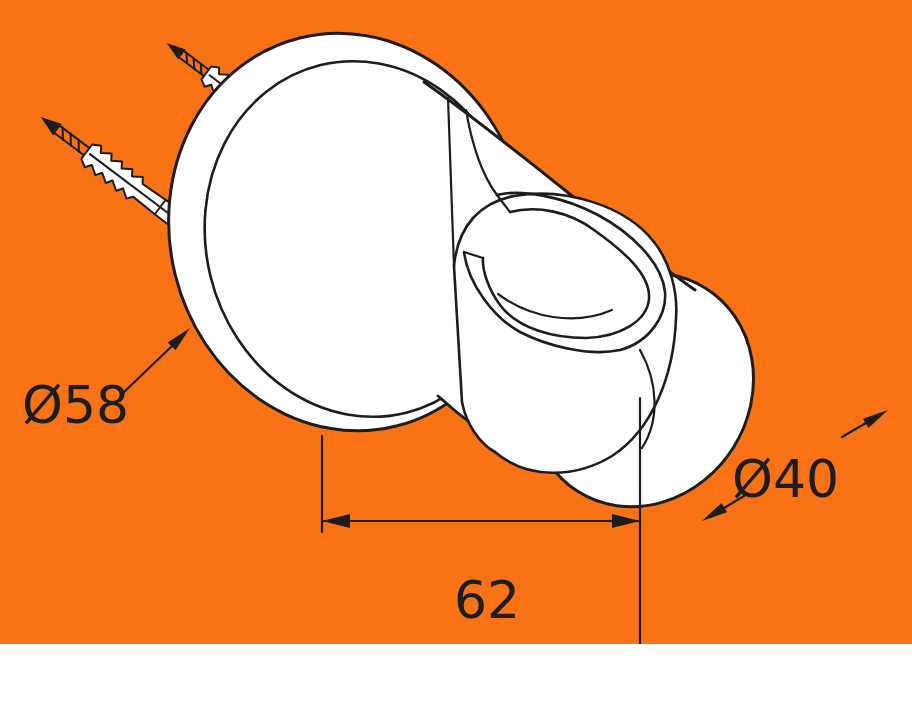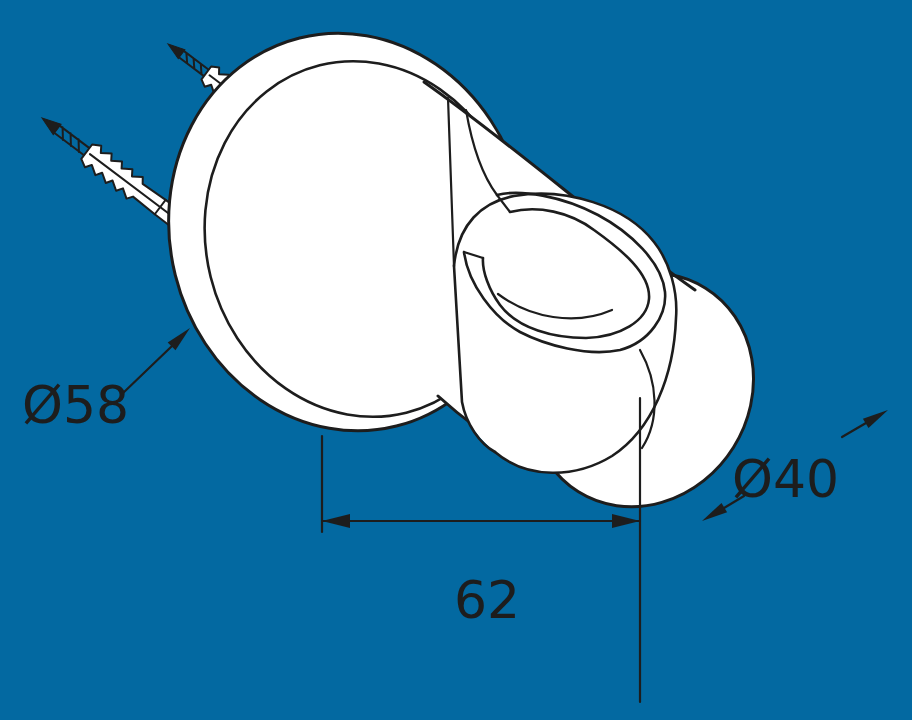--- a/index.html
+++ b/index.html
@@ -3,22 +3,22 @@
 <meta charset="utf-8">
 <style>
   html, body {
     margin: 0;
     padding: 0;
     background: #ffffff;
   }
   .stage {
     position: relative;
     width: 912px;
-    height: 720px;
-    background: #0369a1;
+    height: 644px;
+    background: #f97316;
     overflow: hidden;
     font-family: "DejaVu Sans", sans-serif;
   }
   svg { display: block; }
   .outline  { fill: #ffffff; stroke: #1d1d1d; stroke-width: 3;   stroke-linejoin: round; }
   .outline2 { fill: none;    stroke: #1d1d1d; stroke-width: 3;   stroke-linecap: round; }
   .mid      { fill: #ffffff; stroke: #1d1d1d; stroke-width: 2.6; stroke-linejoin: round; }
   .mid2     { fill: none;    stroke: #1d1d1d; stroke-width: 2.6; stroke-linecap: round; }
   .fine     { fill: none;    stroke: #1d1d1d; stroke-width: 2.2; stroke-linecap: round; }
   .fillonly { fill: #ffffff; stroke: none; }

